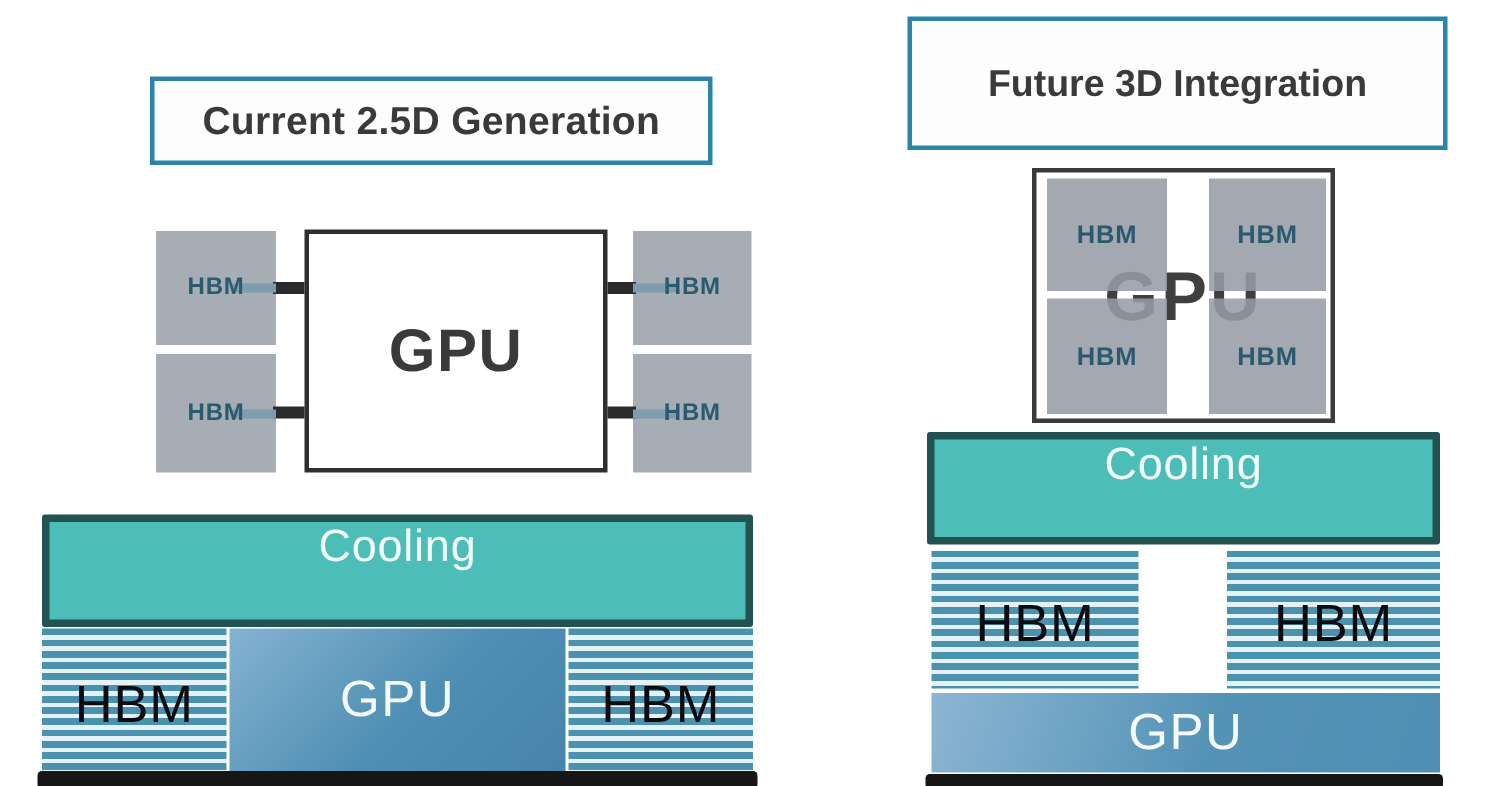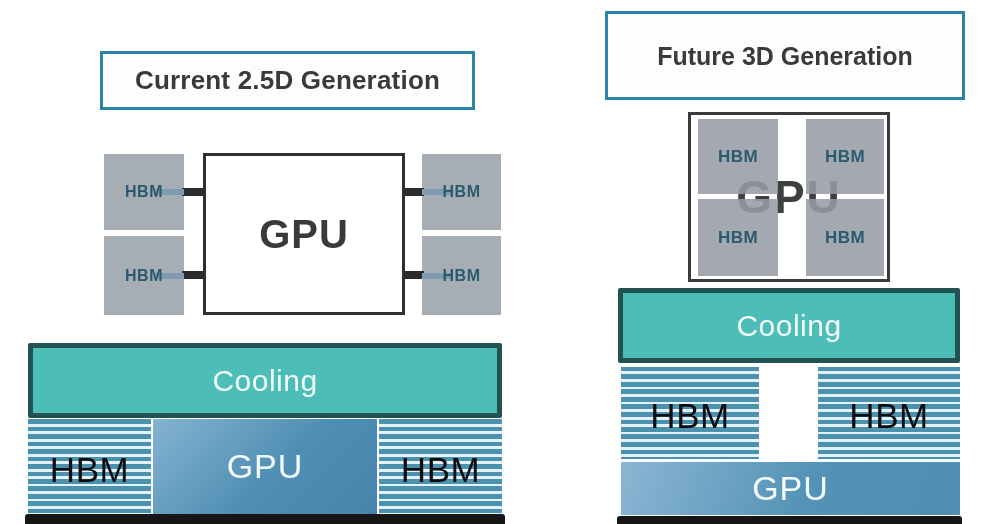--- a/index.html
+++ b/index.html
@@ -53,21 +53,21 @@
   }
   .tile-3d .plan-hbm-label{font-size:17px;}
   .t-tl{left:7px;top:4px;width:80px;height:75px;}
   .t-tr{left:115px;top:4px;width:78px;height:75px;}
   .t-bl{left:7px;top:84px;width:80px;height:77px;}
   .t-br{left:115px;top:84px;width:78px;height:77px;}
 
   
   .cooling{
     border:5px solid #235253;background:#4cbdb7;border-radius:2px;
-    display:flex;align-items:center;justify-content:center;
+    display:flex;justify-content:center;
     color:#f2fbfa;font-size:30px;font-weight:normal;letter-spacing:0.5px;
   }
   .cooling-left{left:28px;top:343px;width:474px;height:75px;}
   .cooling-right{left:618px;top:288px;width:342px;height:75px;}
 
   .hbm-stack{
     background:repeating-linear-gradient(to bottom,
       #4a92ae 0px,#4a92ae 4.5px,#e4f1f5 4.5px,#e4f1f5 7.5px);
     display:flex;align-items:center;justify-content:center;
   }
@@ -142,21 +142,21 @@
     </div>
     <div class="abs hbm-stack hbm-right-l">
       <span class="hbm-stack-label">HBM</span>
     </div>
     <div class="abs substrate substrate-left"></div>
   </div>
 
   <div>
 
     <div class="abs title-box title-right">
-      <span>Future 3D Generation</span>
+      <span>Future 3D Integration</span>
     </div>
 
     <div class="abs plan-box-right">
       <div class="gpu-under-text">GPU</div>
       <div class="tile-3d t-tl">
         <span class="plan-hbm-label">HBM</span>
       </div>
       <div class="tile-3d t-tr">
         <span class="plan-hbm-label">HBM</span>
       </div>

